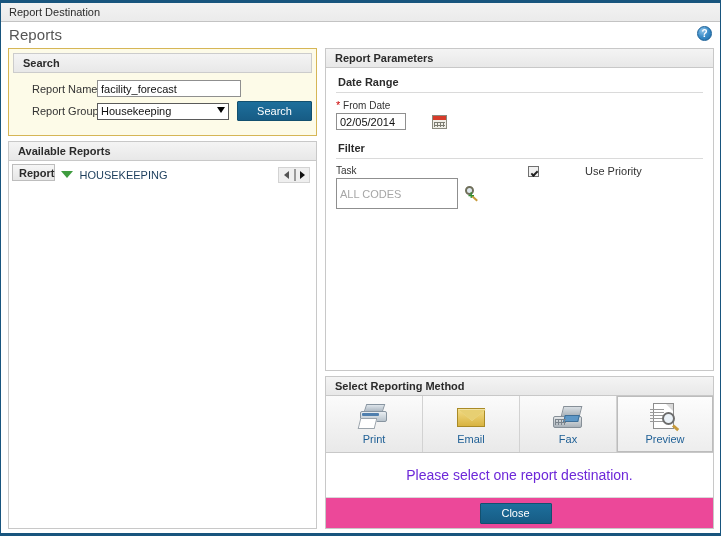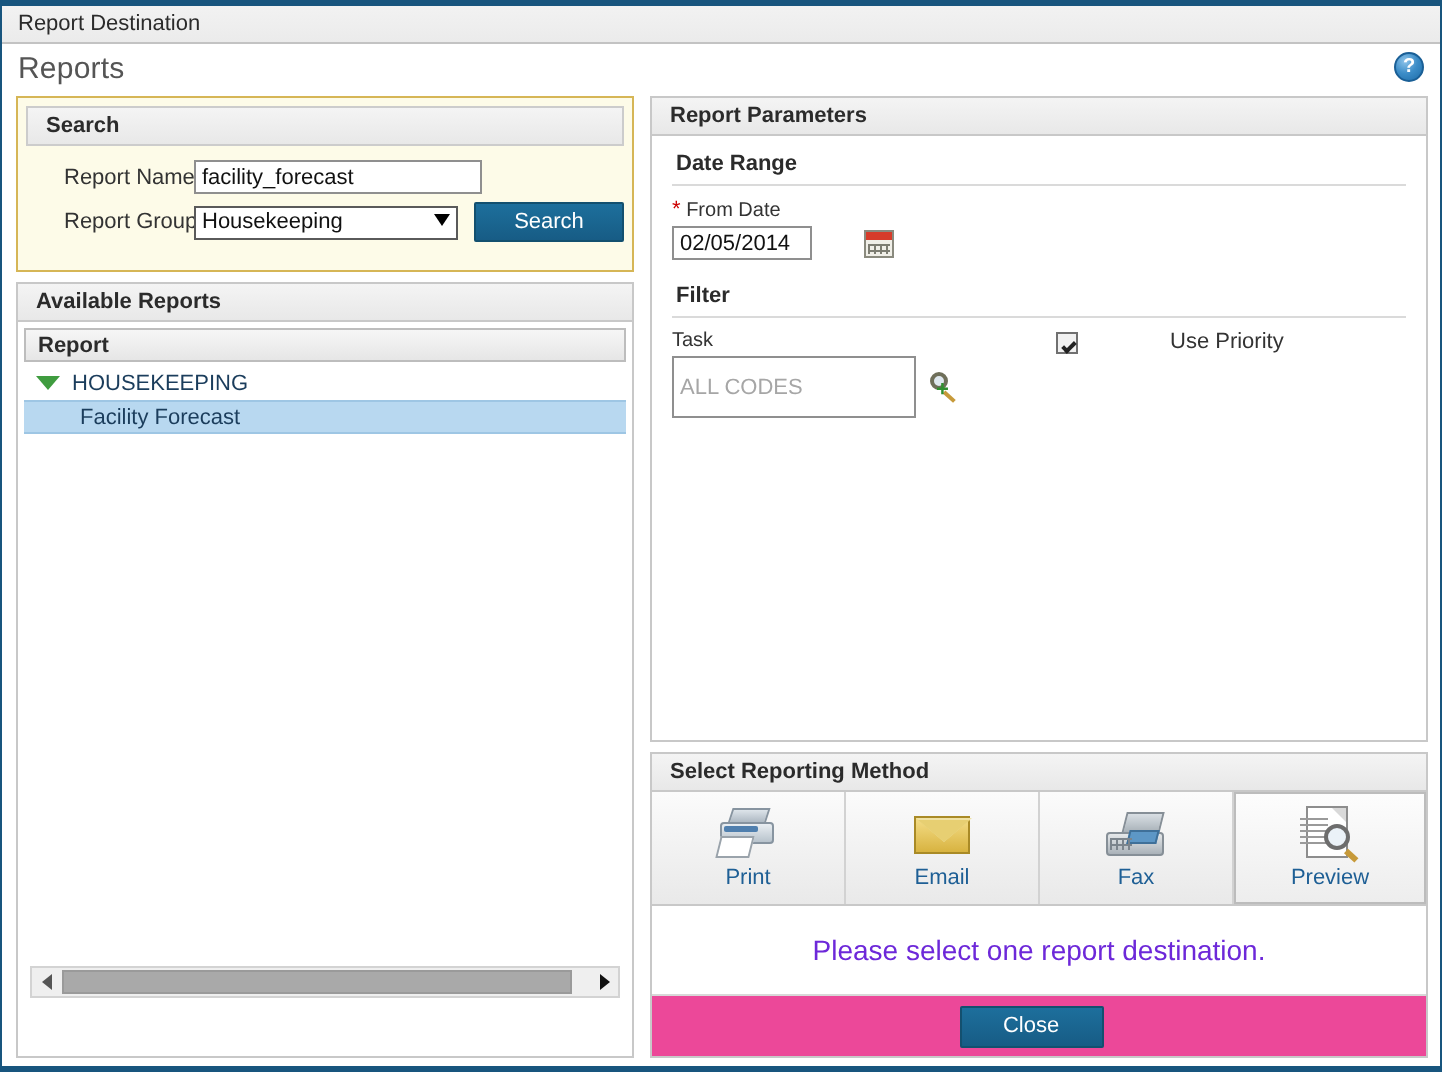--- a/index.html
+++ b/index.html
@@ -184,21 +184,21 @@
   .avail-panel {
     margin-top: 5px;
     flex: 1;
     display: flex; flex-direction: column;
     min-height: 0;
   }
   .list-area {
     flex: 1;
     background: #ffffff;
     padding: 3px 3px 0 3px;
-    display: flex; flex-direction: column;
+    display: flex; flex-direction: row;
     min-height: 0;
   }
   .col-header {
     height: 17px;
     background: linear-gradient(to bottom, #f6f6f6 0%, #e6e6e6 100%);
     border: 1px solid #bdbdbd;
     display: flex; align-items: center;
     padding-left: 6px;
     font-weight: bold;
     font-size: 11px;
@@ -631,23 +631,20 @@
 
       <div class="panel avail-panel">
         <div class="panel-header">Available Reports</div>
         <div class="list-area">
           <div class="col-header">Report</div>
 
           <div class="tree">
             <div class="tree-group">
               <span class="tri-down"></span>
               <span class="tree-group-label">HOUSEKEEPING</span>
-            </div>
-            <div class="tree-item selected">
-              <span>Facility Forecast</span>
             </div>
           </div>
 
           <div class="hscroll">
             <div class="sb-arrow sb-left">
                 <i></i>
               </div>
             <div class="sb-track">
               <div class="sb-thumb"></div>
             </div>

